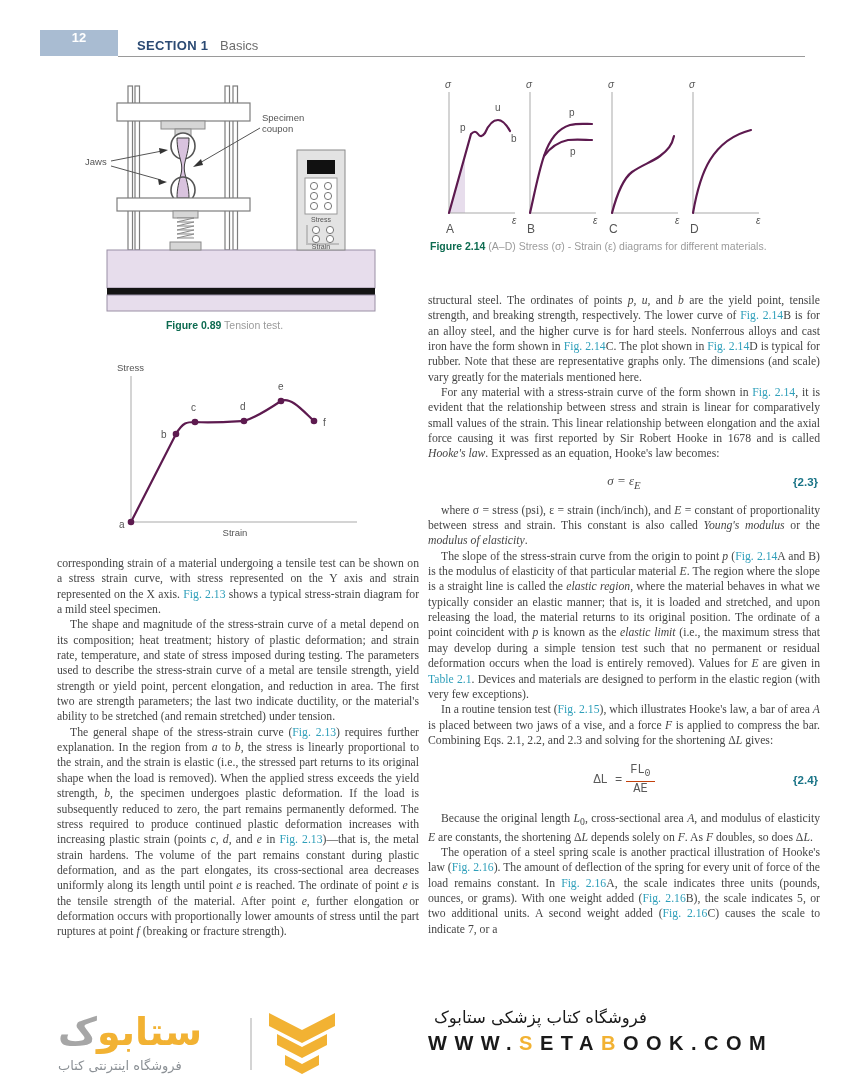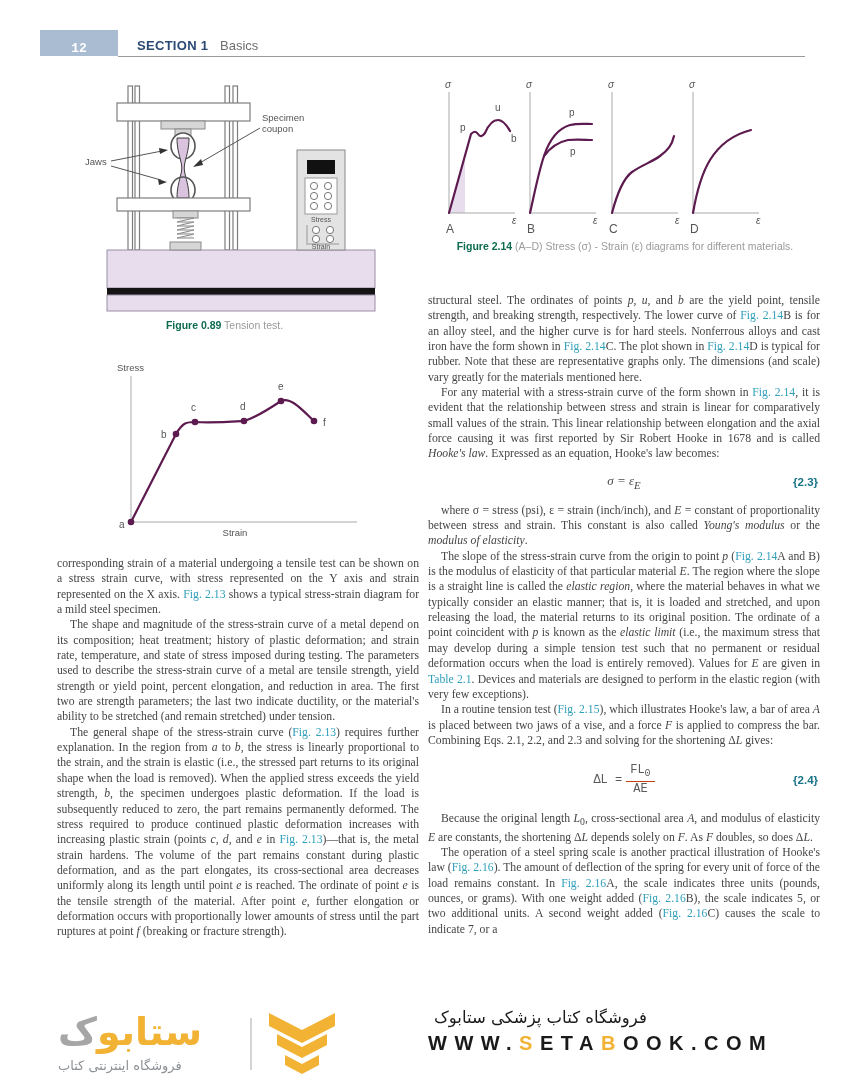--- a/index.html
+++ b/index.html
@@ -1,29 +1,29 @@
 <!DOCTYPE html>
 <html><head>
 <meta charset="utf-8">
 <style>
   html,body{margin:0;padding:0;background:#ffffff;}
   .page{position:relative;width:844px;height:1080px;background:#fff;overflow:hidden;
         font-family:"Liberation Serif",serif;color:#454545;}
   
   .pagenum-box{position:absolute;left:40px;top:30px;width:78px;height:26px;background:#a9bcd2;
-        display:flex;align-items:flex-end;justify-content:center;
-        font-family:Liberation Mono, monospace;font-weight:bold;font-size:13px;color:#fff;}
+        display:flex;align-items:flex-start;justify-content:center;
+        font-family:Liberation Sans, sans-serif;font-weight:bold;font-size:13px;color:#fff;}
   .header-line{position:absolute;left:118px;top:56px;width:687px;height:1px;background:#9a9a9a;}
   .section-label{position:absolute;left:137px;top:38px;font-family:"Liberation Sans",sans-serif;
         font-weight:bold;font-size:13px;color:#2b4a73;letter-spacing:.3px;}
   .section-title{position:absolute;left:220px;top:38px;font-family:"Liberation Sans",sans-serif;
         font-size:13px;color:#6d6d6d;}
   
   .fig-wrap{position:absolute;}
-  .fig-caption{font-family:"Liberation Sans",sans-serif;font-size:10.5px;color:#9b9b9b;text-align:center;}
+  .fig-caption{font-family:"Liberation Sans",sans-serif;font-size:10.5px;color:#9b9b9b;}
   .fig-caption .cap-label{color:#0d6b50;font-weight:bold;}
   .cap-center{text-align:center;}
   svg text{font-family:"Liberation Sans",sans-serif;fill:#555;}
   .axis{stroke:#a9a9a9;stroke-width:1;fill:none;}
   .curve{stroke:#5d1a4f;stroke-width:2.2;fill:none;stroke-linecap:round;}
   .dot{fill:#5d1a4f;}
   .machine-stroke{stroke:#7d7d7d;stroke-width:1.2;fill:#ffffff;}
   .gray-part{fill:#d6d6d6;stroke:#8a8a8a;stroke-width:1;}
   .lavender{fill:#e7ddec;stroke:#9a8fa5;stroke-width:1;}
   .annot-line{stroke:#555;stroke-width:1;fill:none;}

